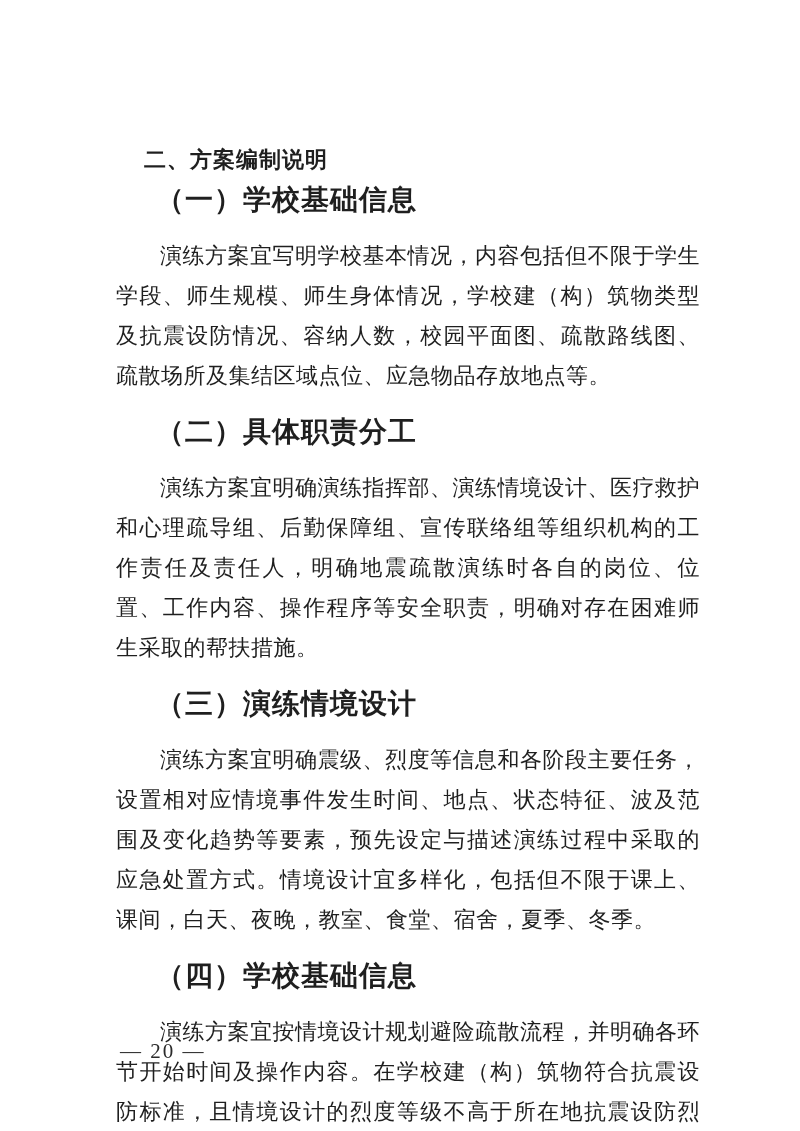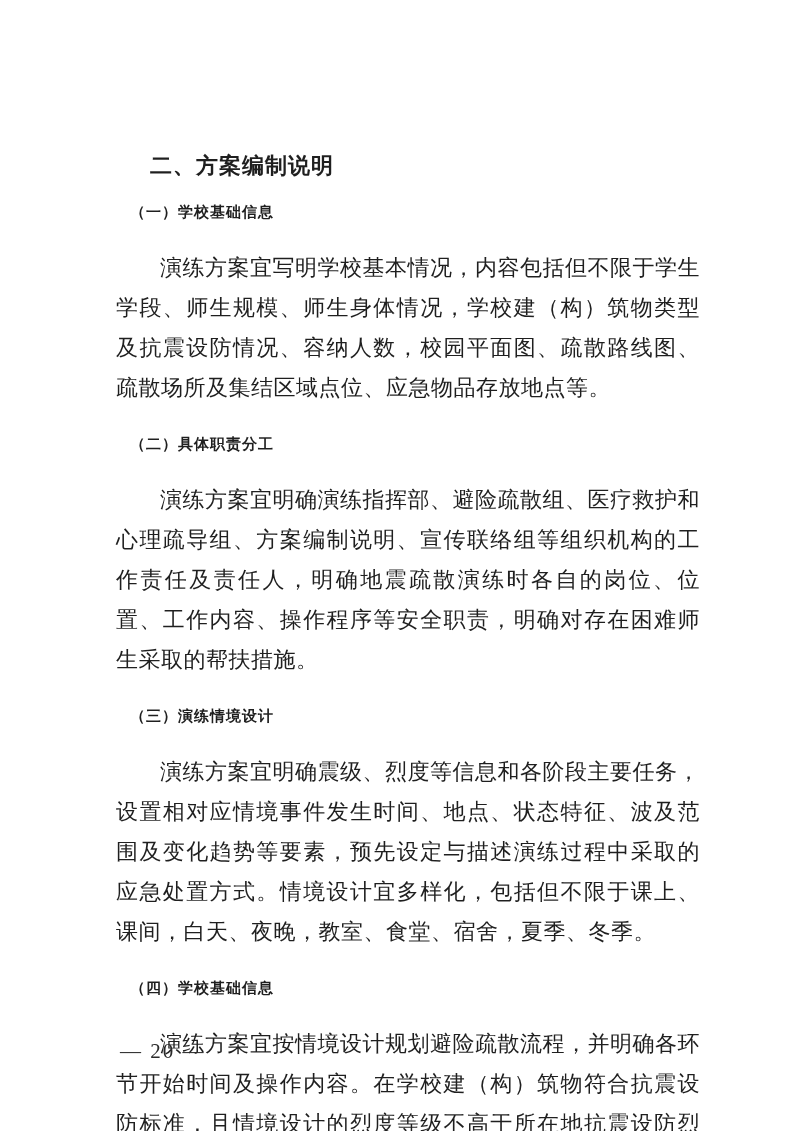--- a/index.html
+++ b/index.html
@@ -20,26 +20,26 @@
     position: absolute;
     left: 100px;
     top: 140px;
     width: 616px;
   }
   .doc-heading {
     font-family: "Liberation Sans", "DejaVu Sans", sans-serif;
     font-size: 22px;
     line-height: 40px;
     font-weight: 700;
-    margin: 6px;
+    margin: 0;
     text-indent: 2em;
     letter-spacing: 1px;
   }
   .section-title {
-    font-size: 15px;
+    font-size: 28px;
     line-height: 40px;
     font-weight: 700;
     margin: 0;
     text-indent: 2em;
     letter-spacing: 1px;
   }
   .body-paragraph {
     font-size: 22px;
     line-height: 40px;
     margin: 16px;
@@ -63,21 +63,21 @@
 
 <div class="page">
   <div class="content">
 
     <h1 class="doc-heading">二、方案编制说明</h1>
 
     <h2 class="section-title">（一）学校基础信息</h2>
     <p class="body-paragraph">演练方案宜写明学校基本情况，内容包括但不限于学生学段、师生规模、师生身体情况，学校建（构）筑物类型及抗震设防情况、容纳人数，校园平面图、疏散路线图、疏散场所及集结区域点位、应急物品存放地点等。</p>
 
     <h2 class="section-title">（二）具体职责分工</h2>
-    <p class="body-paragraph">演练方案宜明确演练指挥部、避险疏散组、医疗救护和心理疏导组、方案编制说明、宣传联络组等组织机构的工作责任及责任人，明确地震疏散演练时各自的岗位、位置、工作内容、操作程序等安全职责，明确对存在困难师生采取的帮扶措施。</p>
+    <p class="body-paragraph">演练方案宜明确演练指挥部、演练情境设计、医疗救护和心理疏导组、后勤保障组、宣传联络组等组织机构的工作责任及责任人，明确地震疏散演练时各自的岗位、位置、工作内容、操作程序等安全职责，明确对存在困难师生采取的帮扶措施。</p>
 
     <h2 class="section-title">（三）演练情境设计</h2>
     <p class="body-paragraph">演练方案宜明确震级、烈度等信息和各阶段主要任务，设置相对应情境事件发生时间、地点、状态特征、波及范围及变化趋势等要素，预先设定与描述演练过程中采取的应急处置方式。情境设计宜多样化，包括但不限于课上、课间，白天、夜晚，教室、食堂、宿舍，夏季、冬季。</p>
 
     <h2 class="section-title">（四）学校基础信息</h2>
     <p class="body-paragraph">演练方案宜按情境设计规划避险疏散流程，并明确各环节开始时间及操作内容。在学校建（构）筑物符合抗震设防标准，且情境设计的烈度等级不高于所在地抗震设防烈度的情况下，推荐采用震时避险、演练情境设计；若情境设计的烈度等级高于学</p>
 
   </div>
 
   <div class="page-footer">— 20 —</div>

